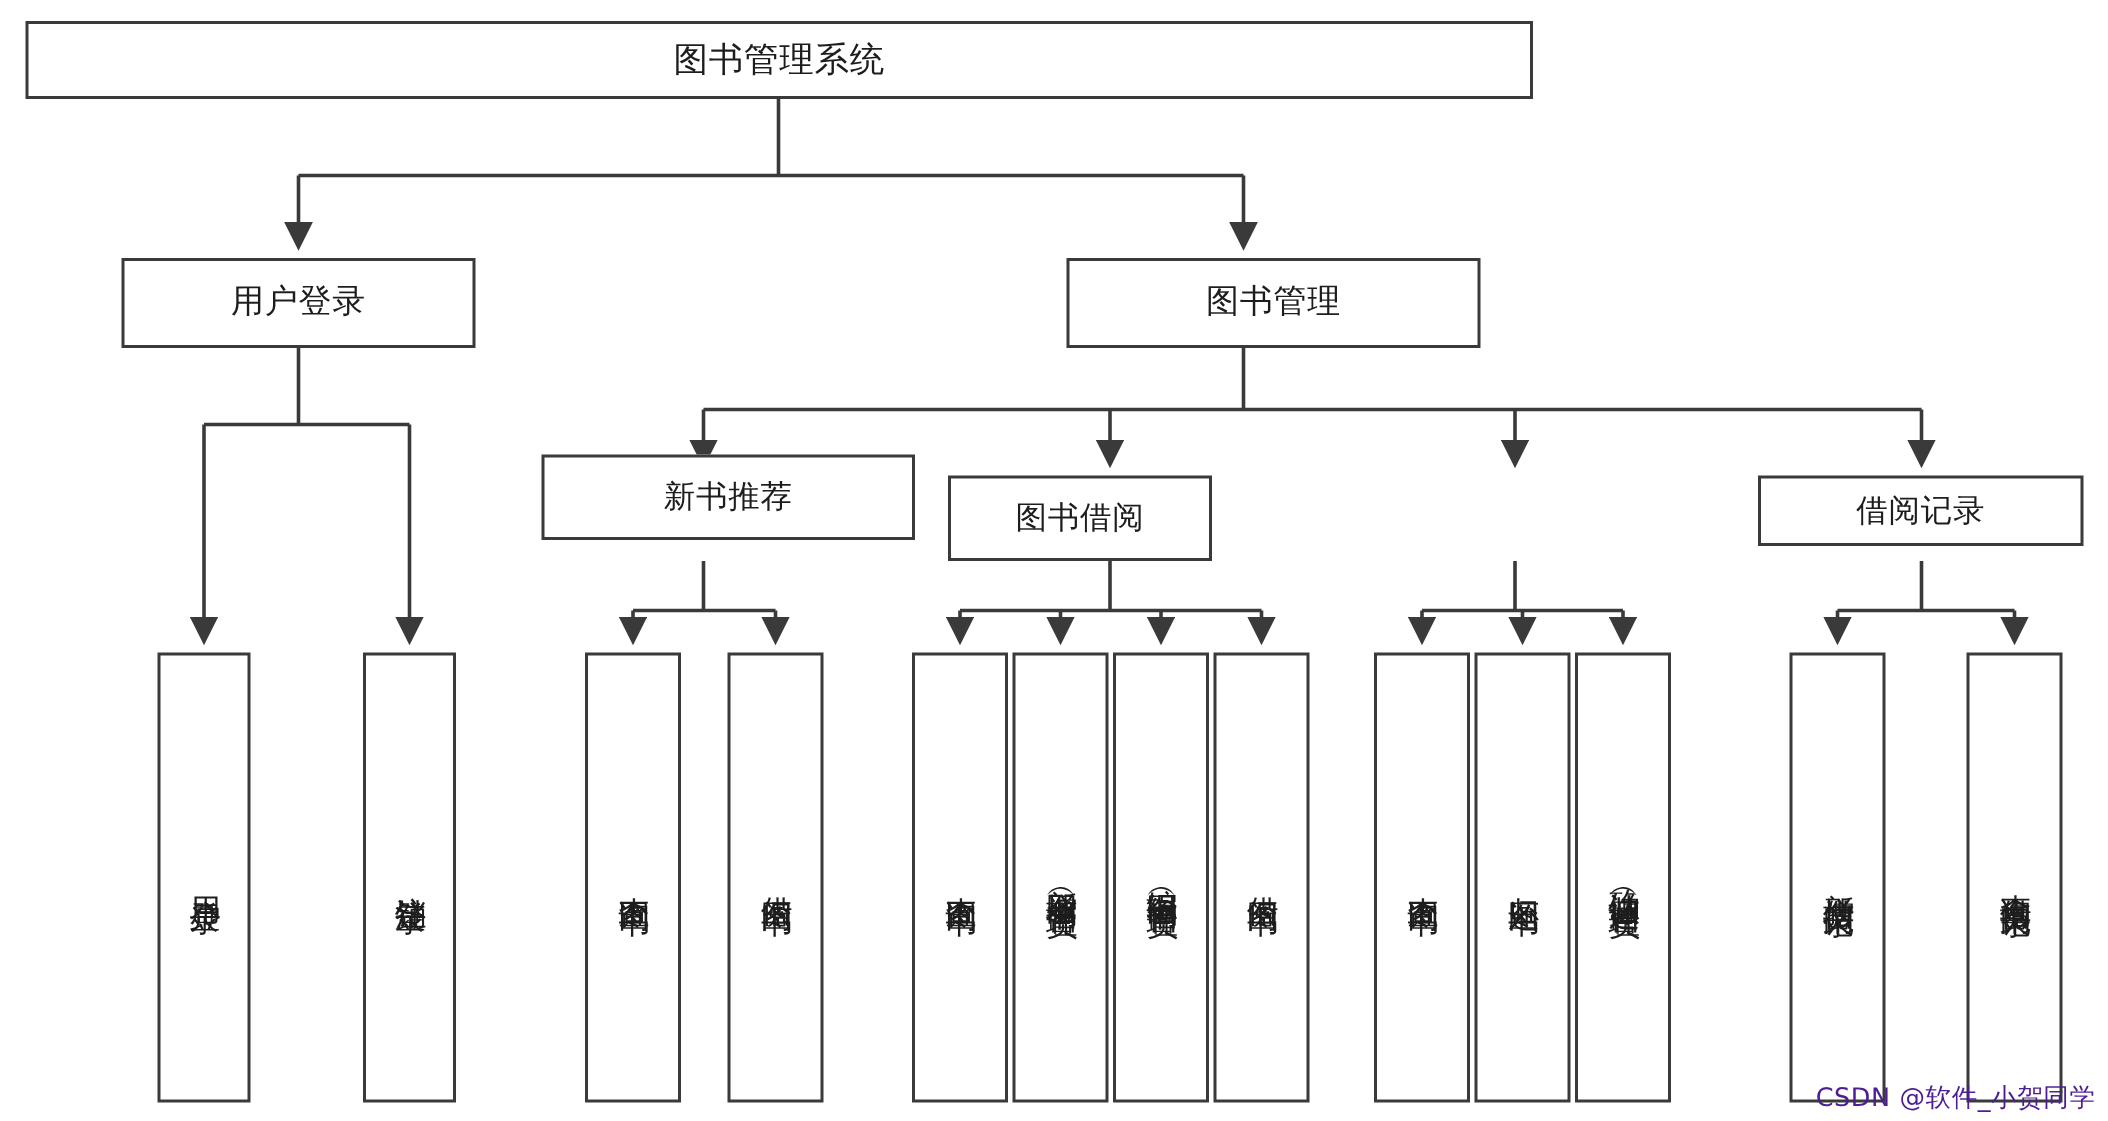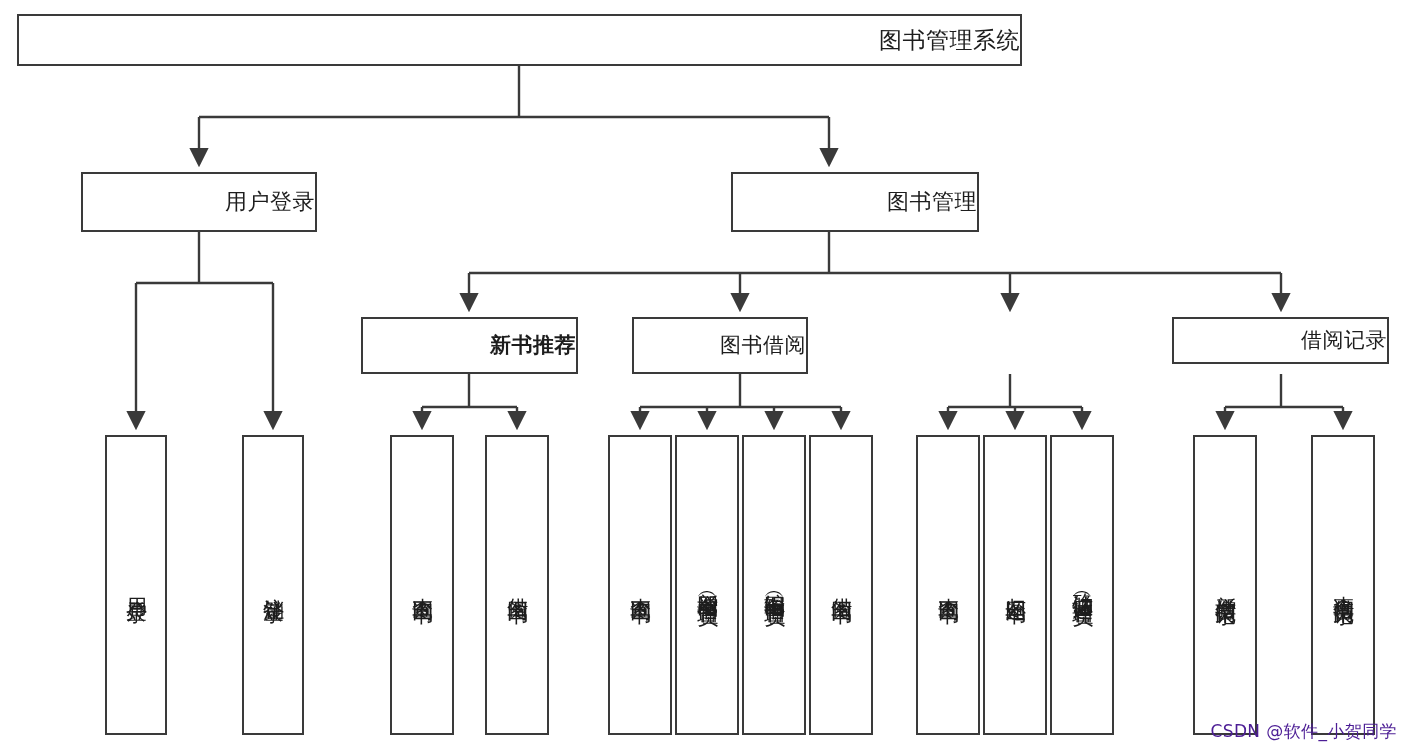--- a/index.html
+++ b/index.html
@@ -26,21 +26,21 @@
     height: 747px;
     pointer-events: none;
   }
   .node {
     position: absolute;
     box-sizing: border-box;
     background: #ffffff;
     border: 2px solid #3a3a3a;
     display: flex;
     align-items: center;
-    justify-content: flex-end;
+    justify-content: center;
     color: #1d1d1d;
   }
   .node-label {
     display: block;
     text-align: center;
     line-height: 1.08;
     letter-spacing: 0.5px;
   }
   
   .node-root .node-label {
@@ -133,25 +133,25 @@
   </svg>
 
   <div class="node node-root" style="left:17px; top:14px; width:1005px; height:52px;">
     <span class="node-label">图书管理系统</span>
   </div>
 
   <div class="node node-branch" style="left:81px; top:172px; width:236px; height:60px;">
     <span class="node-label">用户登录</span>
   </div>
 
-  <div class="node node-branch" style="left:711px; top:172px; width:248px; height:60px;margin-left:20px;">
+  <div class="node node-branch" style="left:711px; top:172px; width:276px; height:60px;">
     <span class="node-label">图书管理</span>
   </div>
 
-  <div class="node node-category" style="left:361px; top:317px; width:217px; height:57px;font-weight:bold;">
+  <div class="node node-category" style="left:361px; top:303px; width:249px; height:57px;">
     <span class="node-label">新书推荐</span>
   </div>
 
   <div class="node node-category" style="left:632px; top:317px; width:176px; height:57px;">
     <span class="node-label">图书借阅</span>
   </div>
 
 
   <div class="node node-category" style="left:1172px; top:317px; width:217px; height:47px;">
     <span class="node-label">借阅记录</span>

